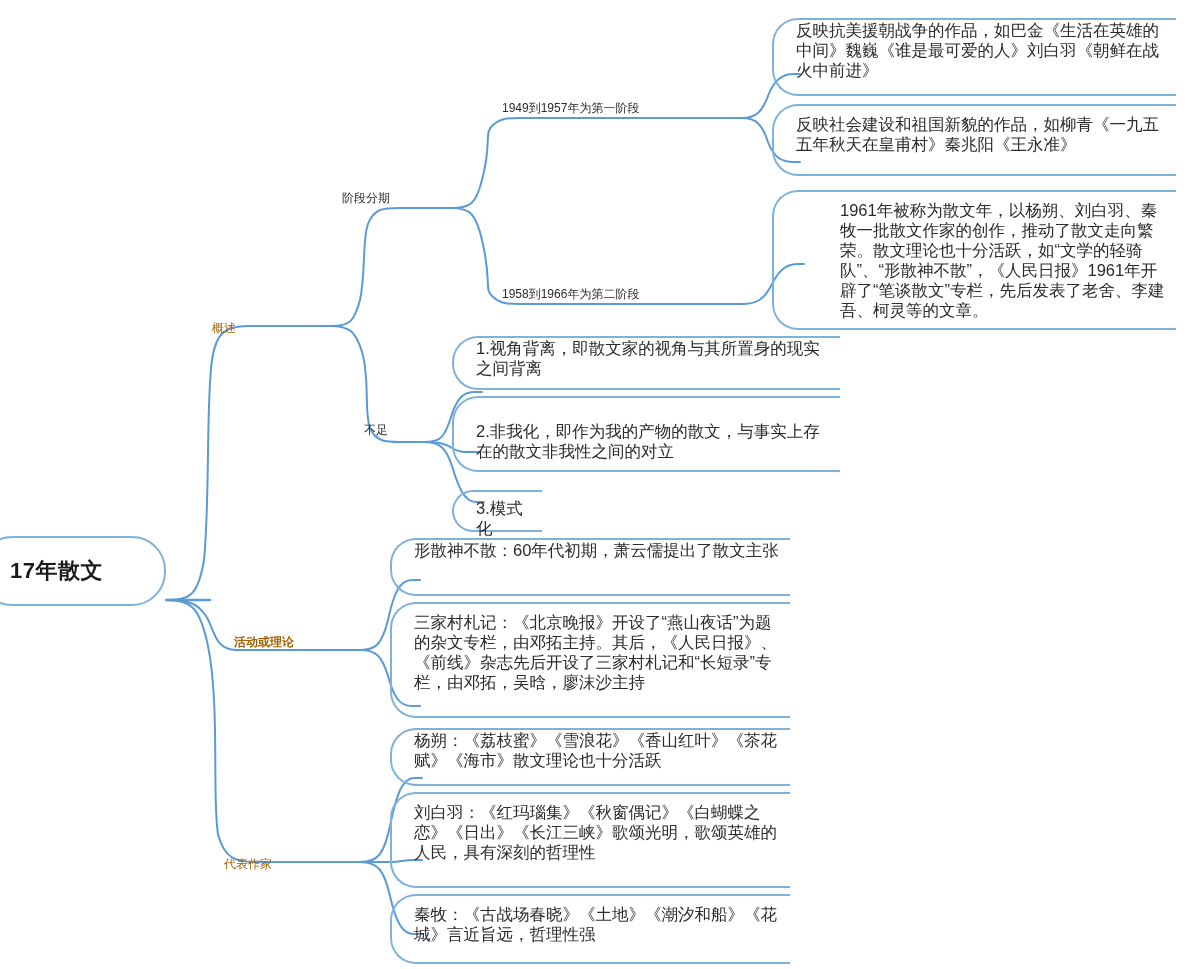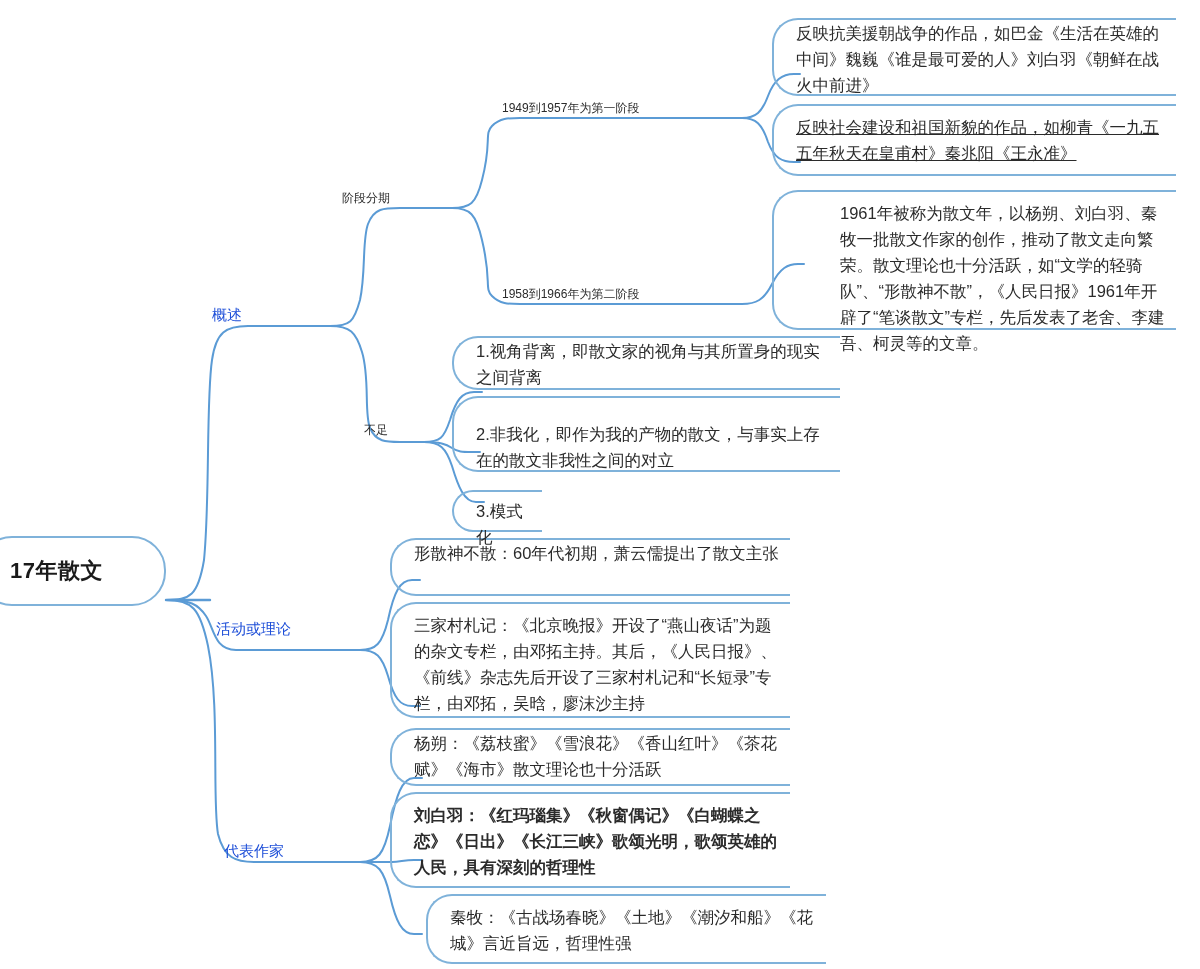--- a/index.html
+++ b/index.html
@@ -58,39 +58,40 @@
   }
   .root .node-text {
     font-size: 22px;
     font-weight: bold;
     color: #1a1a1a;
     letter-spacing: 0.5px;
     padding: 18px 0 0 30px;
   }
   
   .lvl1 .node-text {
-    font-size: 15px;
-    color: #1d4ed8;
+    font-size: 12px;
+    color: #a16207;
+    margin-top: 14px;
   }
   
   .lvl2 .node-text {
     font-size: 12px;
     color: #2b2b2b;
   }
   
   .leaf {
     border: 2px solid #7fb2da;
     border-right: none;
     border-top-left-radius: 26px;
     border-bottom-left-radius: 26px;
     background: transparent;
   }
   .leaf .node-text {
     font-size: 16.5px;
-    line-height: 26px;
+    line-height: 20px;
     color: #2b2b2b;
     padding: 0 10px 0 22px;
   }
 </style>
 </head>
 <body>
 
 <div id="map">
 
   <svg class="links" viewBox="0 0 1200 969">
@@ -127,21 +128,21 @@
   </svg>
 
   <div class="node root">
     <div class="node-text">17年散文</div>
   </div>
 
   <div class="node lvl1" style="left:212px; top:306px; width:120px;">
     <div class="node-text">概述</div>
   </div>
 
-  <div class="node lvl1" style="left:216px; top:620px; width:150px;">
+  <div class="node lvl1" style="left:234px; top:620px; width:150px;font-weight:bold;">
     <div class="node-text">活动或理论</div>
   </div>
 
   <div class="node lvl1" style="left:224px; top:842px; width:140px;">
     <div class="node-text">代表作家</div>
   </div>
 
   <div class="node lvl2" style="left:342px; top:190px; width:120px;">
     <div class="node-text">阶段分期</div>
   </div>
@@ -156,21 +157,21 @@
 
   <div class="node lvl2" style="left:502px; top:286px; width:240px;">
     <div class="node-text">1958到1966年为第二阶段</div>
   </div>
 
   <div class="node leaf" style="left:772px; top:18px; width:404px; height:78px;">
     <div class="node-text">反映抗美援朝战争的作品，如巴金《生活在英雄的中间》魏巍《谁是最可爱的人》刘白羽《朝鲜在战火中前进》</div>
   </div>
 
   <div class="node leaf" style="left:772px; top:104px; width:404px; height:72px;">
-    <div class="node-text pad" style="padding-top:8px;text-decoration:underline;">反映社会建设和祖国新貌的作品，如柳青《一九五五年秋天在皇甫村》秦兆阳《王永准》</div>
+    <div class="node-text pad" style="padding-top:8px;">反映社会建设和祖国新貌的作品，如柳青《一九五五年秋天在皇甫村》秦兆阳《王永准》</div>
   </div>
 
   <div class="node leaf" style="left:772px; top:190px; width:404px; height:140px;">
     <div class="node-text" style="padding-top:8px;margin-left:44px;">1961年被称为散文年，以杨朔、刘白羽、秦牧一批散文作家的创作，推动了散文走向繁荣。散文理论也十分活跃，如“文学的轻骑队”、“形散神不散”，《人民日报》1961年开辟了“笔谈散文”专栏，先后发表了老舍、李建吾、柯灵等的文章。</div>
   </div>
 
   <div class="node leaf" style="left:452px; top:336px; width:388px; height:54px;">
     <div class="node-text">1.视角背离，即散文家的视角与其所置身的现实之间背离</div>
   </div>
 
@@ -187,21 +188,21 @@
   </div>
 
   <div class="node leaf" style="left:390px; top:602px; width:400px; height:116px;">
     <div class="node-text" style="padding-top:8px;">三家村札记：《北京晚报》开设了“燕山夜话”为题的杂文专栏，由邓拓主持。其后，《人民日报》、《前线》杂志先后开设了三家村札记和“长短录”专栏，由邓拓，吴晗，廖沫沙主持</div>
   </div>
 
   <div class="node leaf" style="left:390px; top:728px; width:400px; height:58px;">
     <div class="node-text">杨朔：《荔枝蜜》《雪浪花》《香山红叶》《茶花赋》《海市》散文理论也十分活跃</div>
   </div>
 
-  <div class="node leaf" style="left:390px; top:792px; width:400px; height:96px;font-weight:bold;">
+  <div class="node leaf" style="left:390px; top:792px; width:400px; height:96px;">
     <div class="node-text" style="padding-top:8px;">刘白羽：《红玛瑙集》《秋窗偶记》《白蝴蝶之恋》《日出》《长江三峡》歌颂光明，歌颂英雄的人民，具有深刻的哲理性</div>
   </div>
 
-  <div class="node leaf" style="left:390px; top:894px; width:400px; height:70px;margin-left:36px;">
+  <div class="node leaf" style="left:390px; top:894px; width:400px; height:70px;">
     <div class="node-text" style="padding-top:8px;">秦牧：《古战场春晓》《土地》《潮汐和船》《花城》言近旨远，哲理性强</div>
   </div>
 
 </div>
 
 </body></html>

